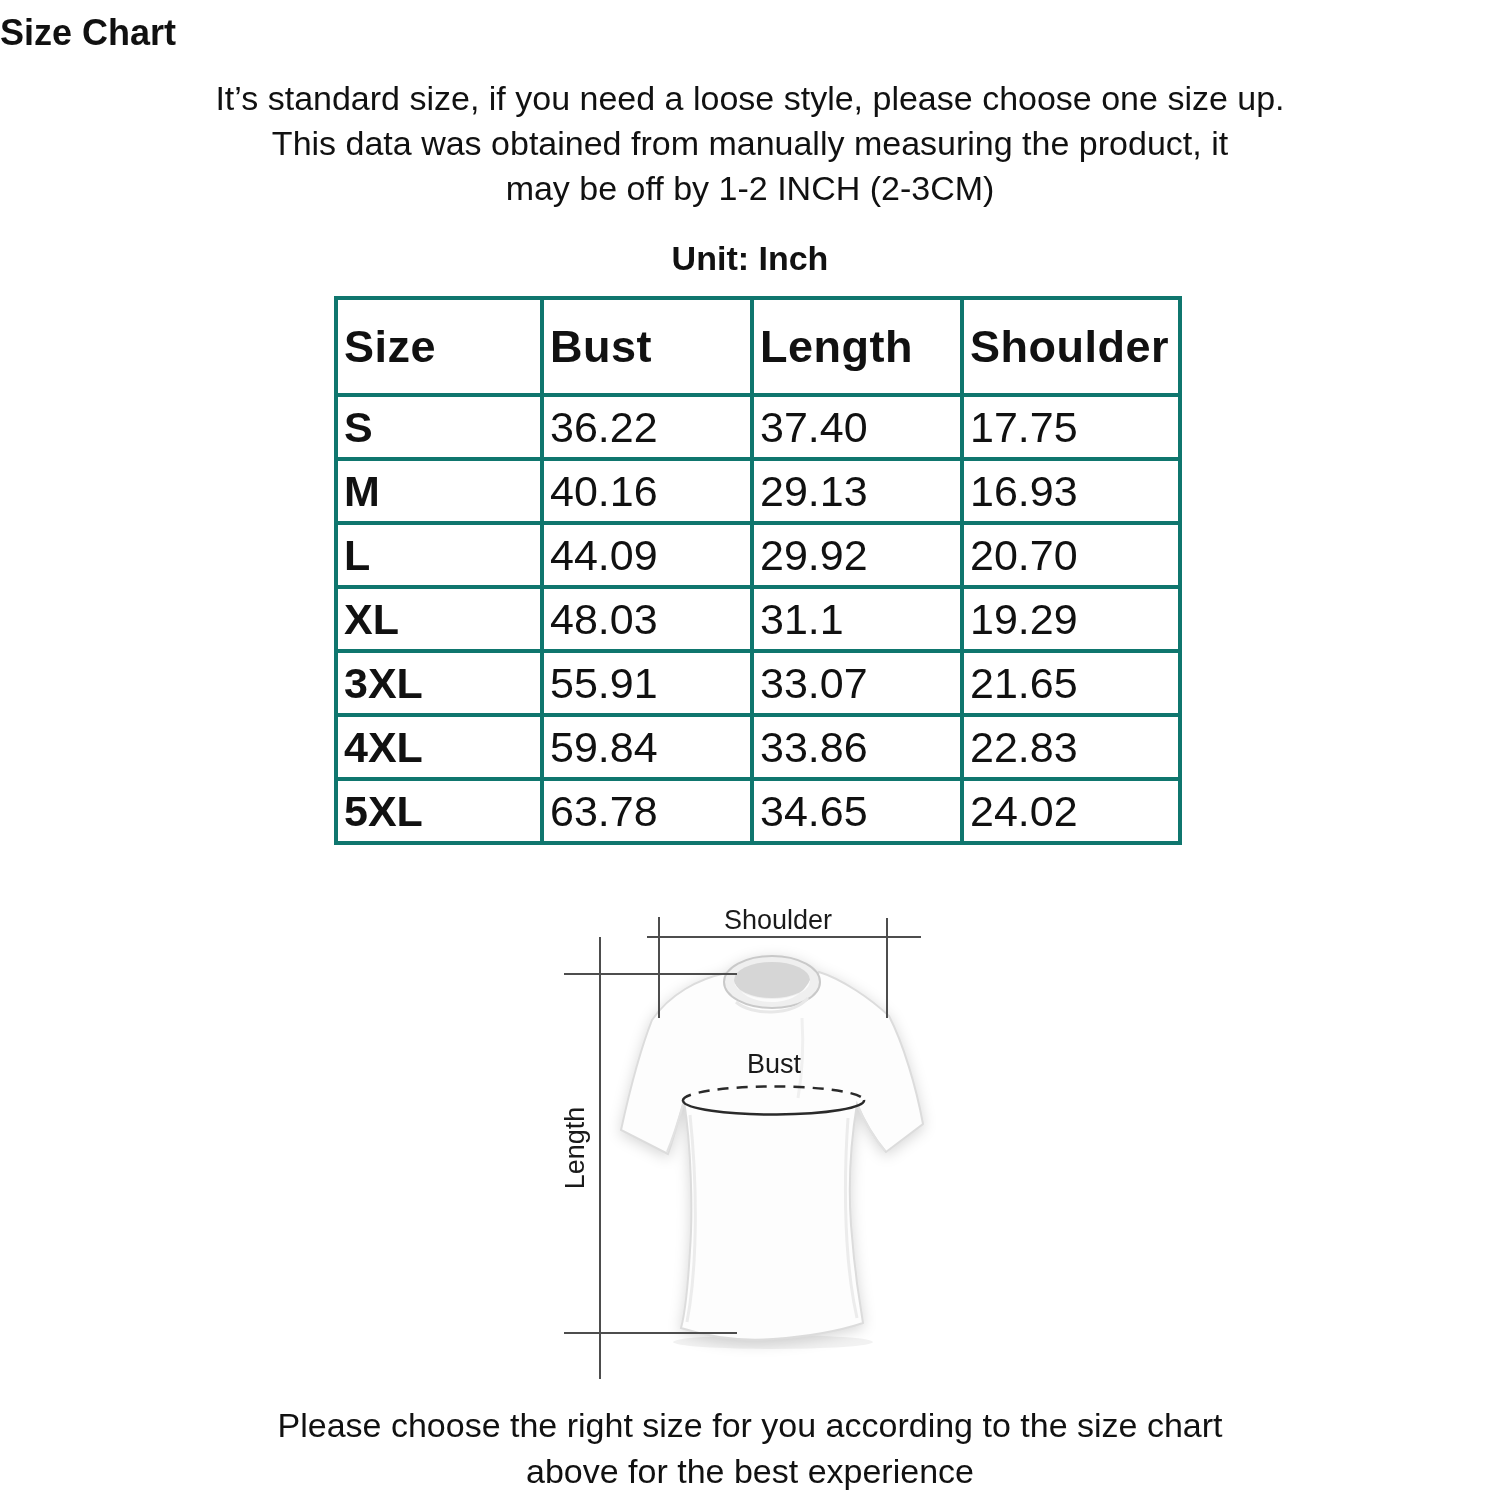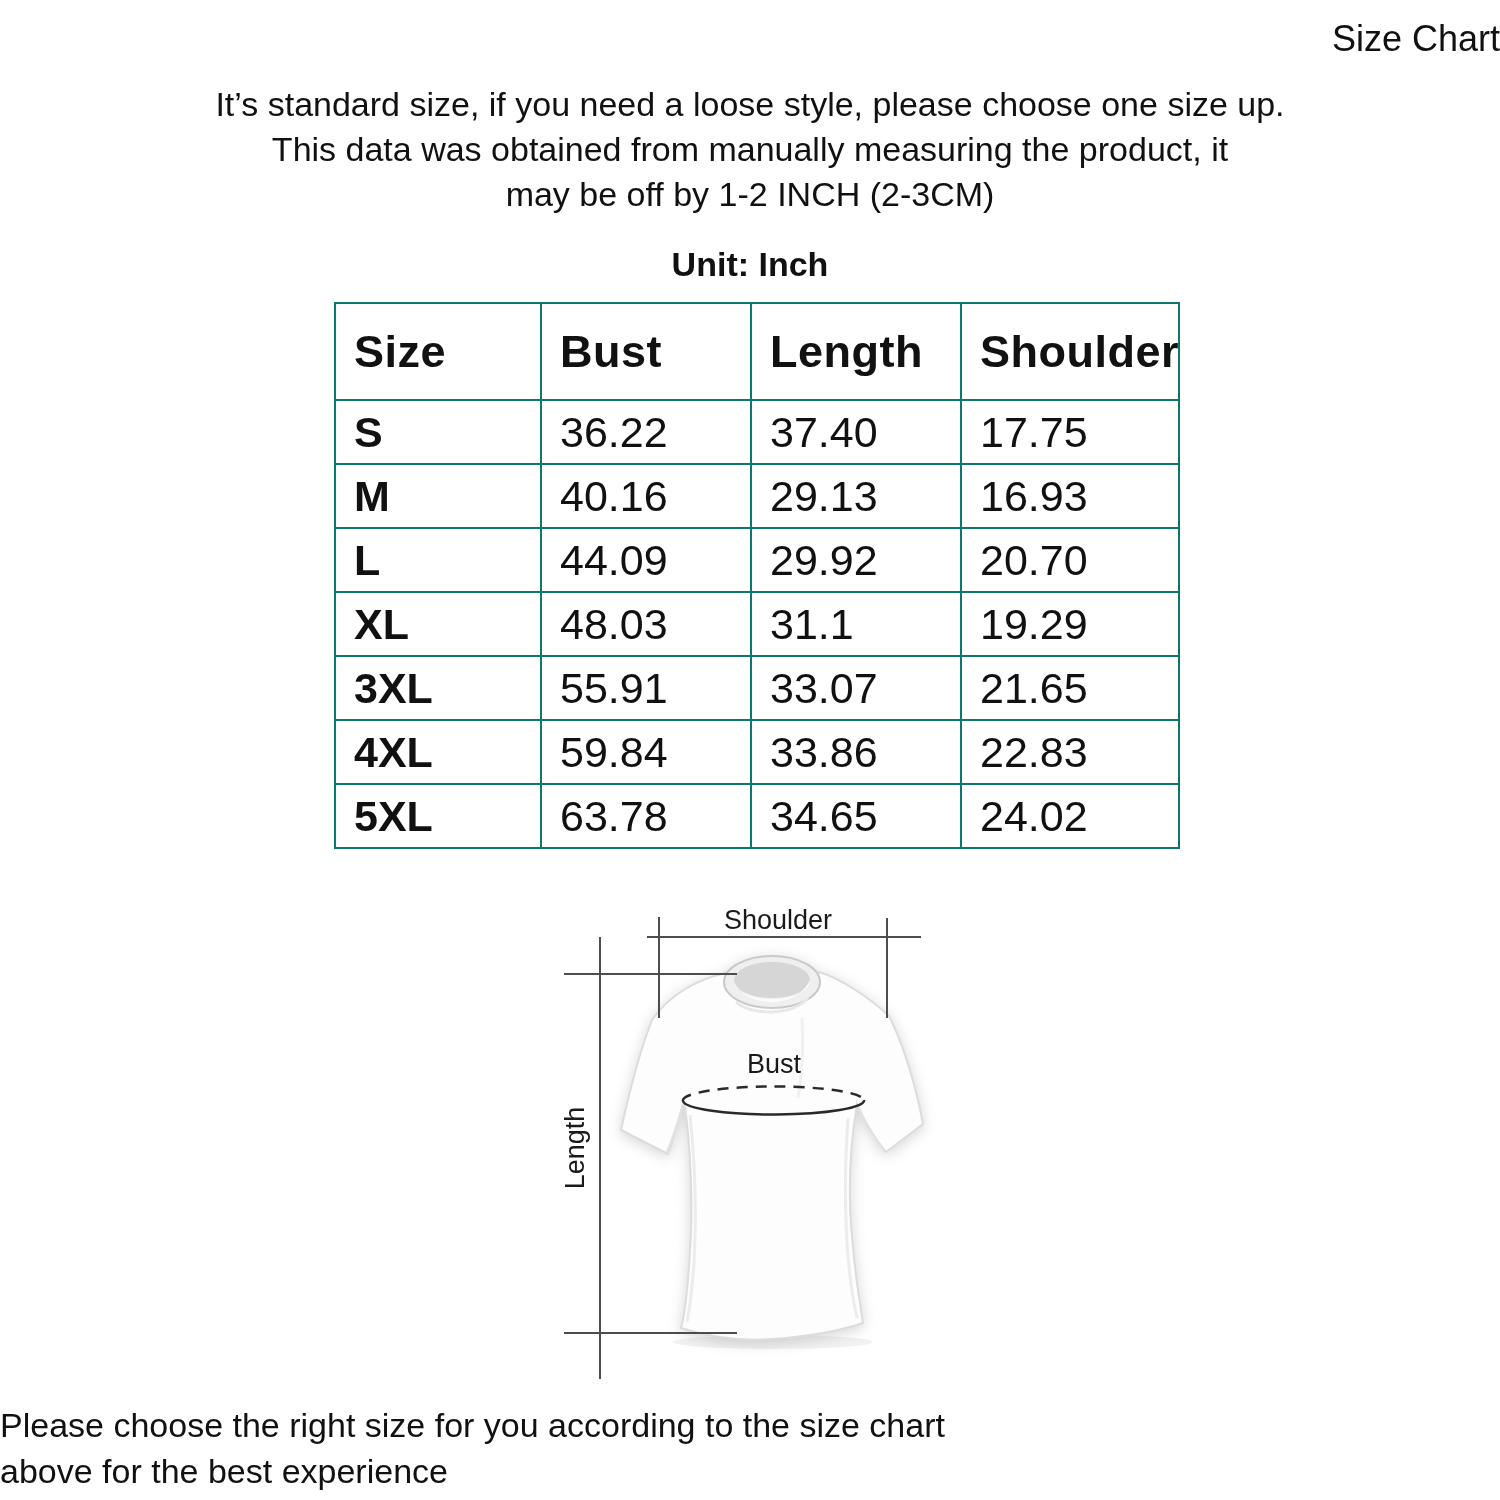--- a/index.html
+++ b/index.html
@@ -7,25 +7,25 @@
     padding: 0;
     background: #ffffff;
     width: 1500px;
     height: 1500px;
     position: relative;
     overflow: hidden;
     font-family: "Liberation Sans", "DejaVu Sans", sans-serif;
     color: #111111;
   }
   .page-title {
-    padding-top: 18px;
-    text-align: right;
+    padding-top: 12px;
+    text-align: left;
     font-size: 36px;
     line-height: 42px;
-    font-weight: 400;
+    font-weight: 700;
   }
   .size-note {
     margin-top: 22px;
     text-align: center;
     font-size: 34px;
     line-height: 45px;
     font-weight: 400;
   }
   .unit-label {
     margin-top: 26px;
@@ -35,23 +35,23 @@
     font-weight: 700;
   }
   table.size-table {
     border-collapse: collapse;
     table-layout: fixed;
     width: 844px;
     margin: 17px 0 0 334px;
   }
   table.size-table th,
   table.size-table td {
-    border: 2px solid #0f766e;
+    border: 4px solid #0f766e;
     text-align: left;
-    padding: 0 0 0 18px;
+    padding: 0 0 0 6px;
     vertical-align: middle;
     overflow: hidden;
     white-space: nowrap;
   }
   table.size-table thead tr { height: 97px; }
   table.size-table tbody tr { height: 64px; }
   table.size-table th {
     font-size: 45px;
     font-weight: 800;
     letter-spacing: 0.5px;
@@ -74,20 +74,21 @@
   .diagram text {
     font-family: "Liberation Sans", "DejaVu Sans", sans-serif;
     font-size: 27px;
     fill: #1a1a1a;
   }
   .footer-note {
     position: absolute;
     left: 0;
     top: 1402px;
     width: 1500px;
+    text-align: center;
     font-size: 34px;
     line-height: 46px;
     font-weight: 400;
   }
 </style>
 </head>
 <body>
 
 <div class="page">
 

